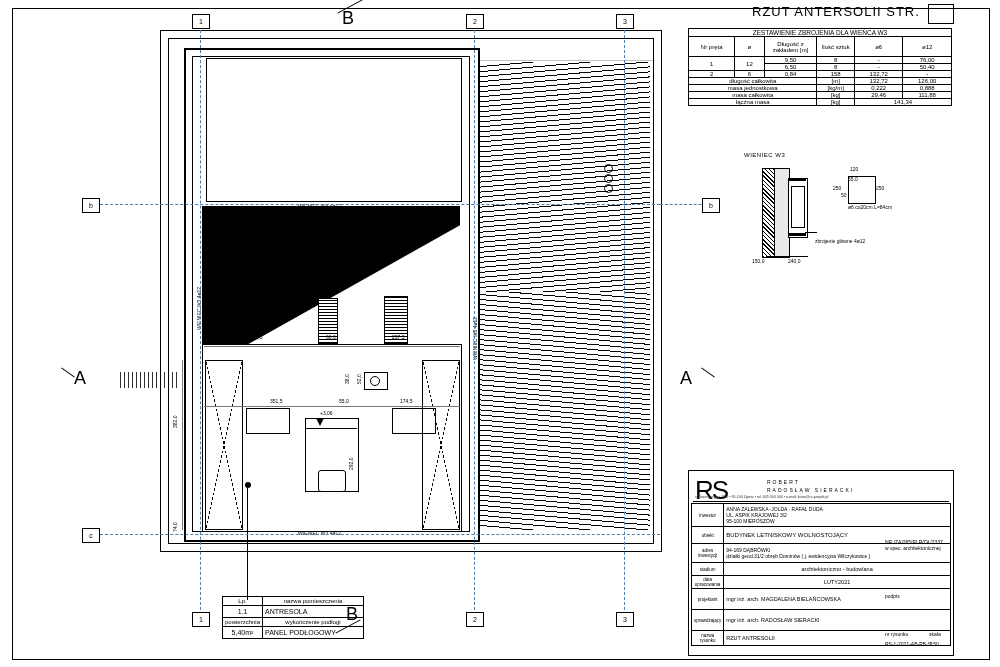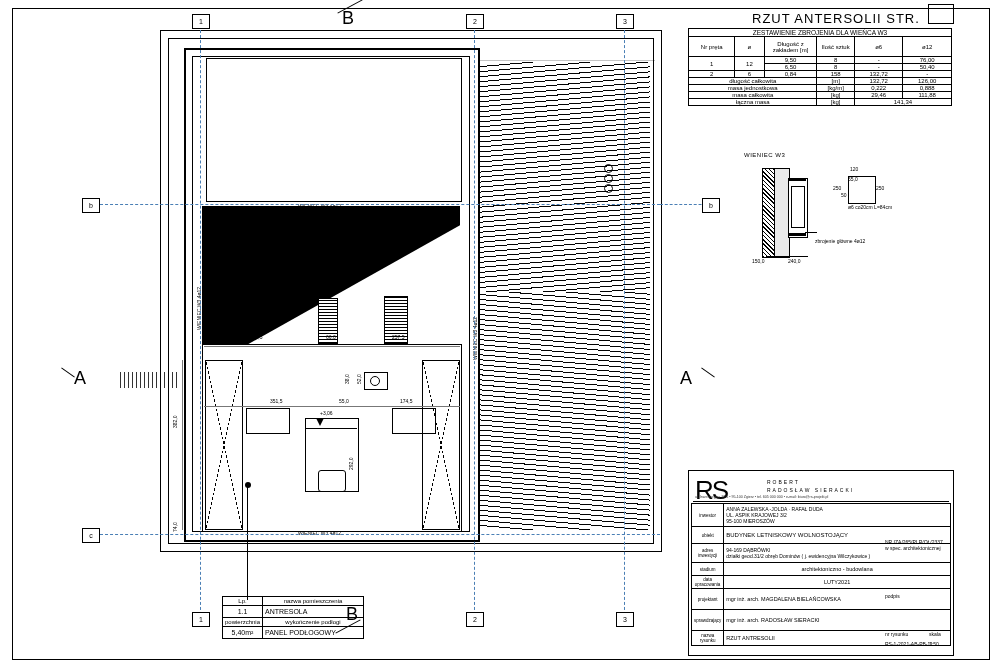--- a/index.html
+++ b/index.html
@@ -22,21 +22,21 @@
   .hatch-wall{background:repeating-linear-gradient(45deg,#000 0 1px,#fff 1px 3px);}
   .roofhatch{background:repeating-linear-gradient(90deg,#000 0 1px,#fff 1px 4px);}
   .blackshape{position:absolute;background:#000;}
 </style>
 </head>
 <body>
 
 <div id="sheet">
   <div class="frame"></div>
 
-  <div class="txt big" style="left:752px;top:11px;text-align:center;">RZUT  ANTERSOLII STR.</div>
+  <div class="txt big" style="left:752px;top:4px;text-align:center;">RZUT  ANTERSOLII STR.</div>
   <div class="abs" style="left:928px;top:4px;width:24px;height:18px;border:1px solid #000;"></div>
 
   <div class="abs" style="left:688px;top:28px;width:264px;">
     <table class="tbl" style="position:relative;width:264px;">
       <tbody>
           <tr>
             <td colspan="6" style="font-size:6.5px;">ZESTAWIENIE ZBROJENIA DLA WIEŃCA W3</td>
           </tr>
       <tr style="height:20px;">
         <td style="width:44px;">Nr pręta</td>

